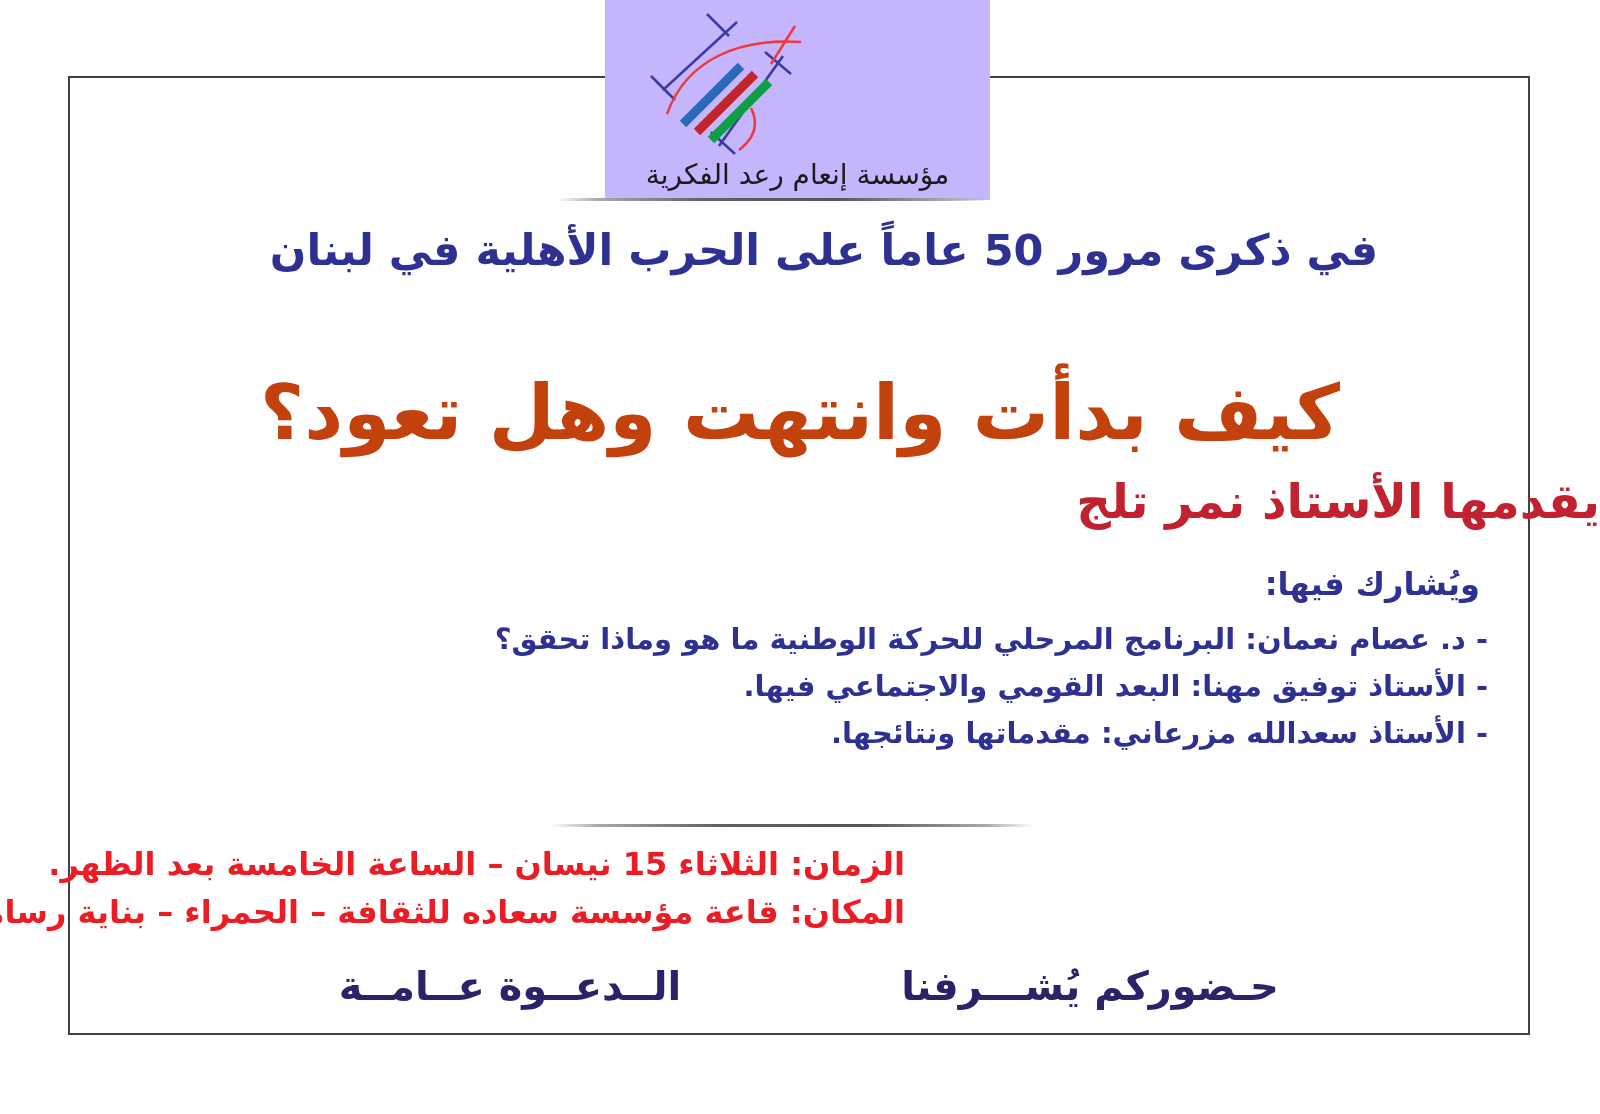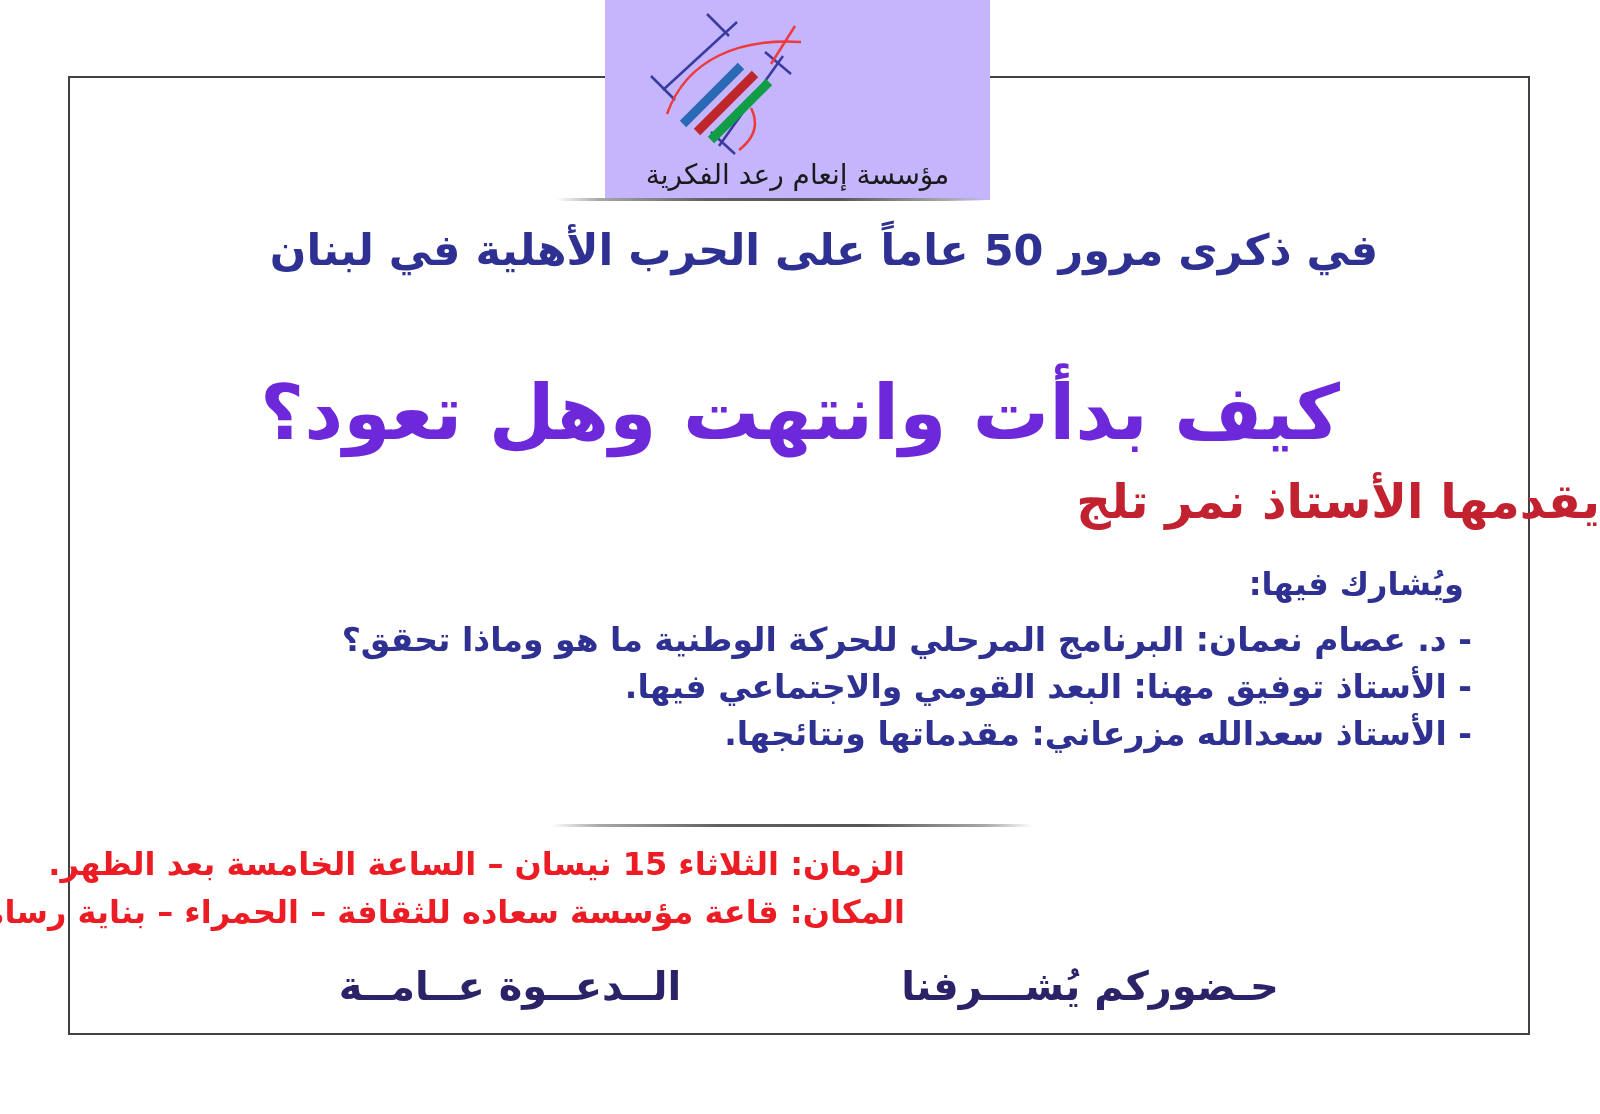--- a/index.html
+++ b/index.html
@@ -49,42 +49,42 @@
     font-weight: bold;
     font-size: 43px;
     line-height: 70px;
     padding-left: 24px;
   }
   .title {
     position: absolute;
     top: 358px; left: 0; width: 100%;
     margin: 0;
     text-align: center;
-    color: #6d28d9;
+    color: #c2410c;
     font-weight: bold;
     font-size: 76px;
     line-height: 110px;
   }
   .presenter {
     position: absolute;
     top: 478px; left: 0; width: 100%;
     color: #c2212f;
     font-weight: bold;
     font-size: 48px;
     line-height: 46px;
   }
   .participants {
     position: absolute;
-    top: 566px; right: 128px;
+    top: 566px; right: 112px;
     text-align: right;
     color: #2e3192;
     font-weight: bold;
   }
   .p-heading { font-size: 32px; line-height: 36px; margin: 0 8px 14px 0; }
-  .p-item { font-size: 33px; line-height: 47px; white-space: nowrap; }
+  .p-item { font-size: 29px; line-height: 47px; white-space: nowrap; }
   .details {
     position: absolute;
     top: 840px; right: 695px;
     text-align: right;
     color: #ec1c24;
     font-weight: bold;
     font-size: 32px;
     line-height: 48px;
     white-space: nowrap;
   }

